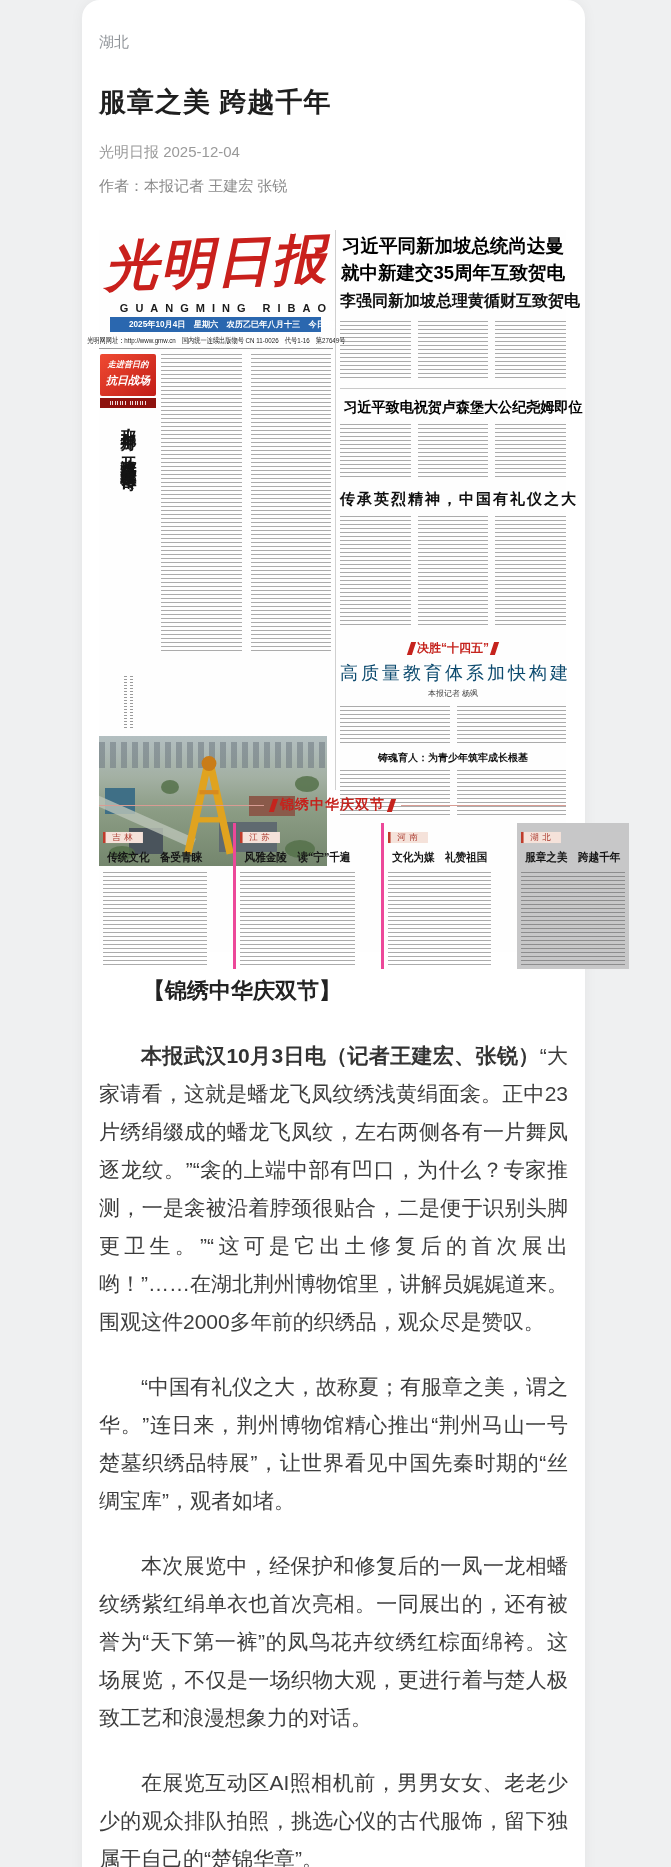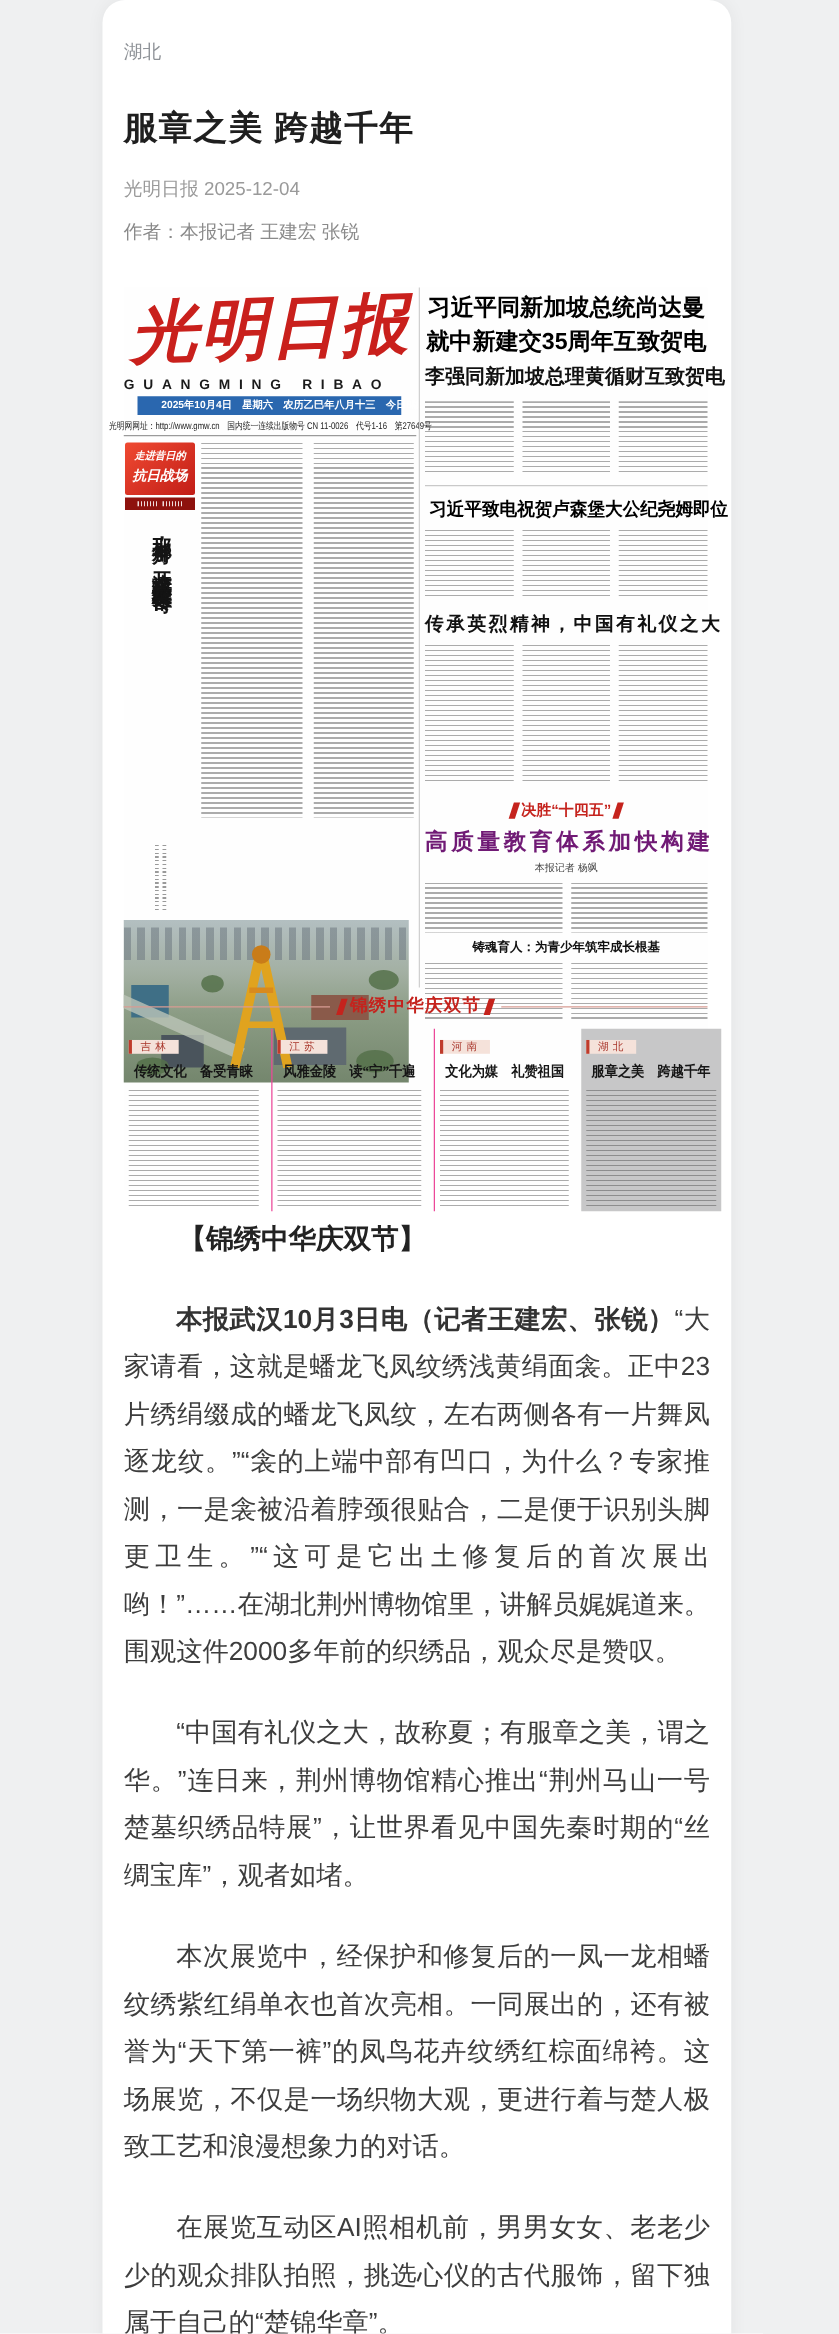--- a/index.html
+++ b/index.html
@@ -16,21 +16,21 @@
   .meta.author { margin-top:14px; color:#8a8a8a; }
 
   
   .paper { position:relative; width:467px; height:722px; margin-top:34px;
            background:#fefefe; }
   .fill { background:repeating-linear-gradient(to bottom, rgba(70,70,70,.45) 0 1px, transparent 1px 4px); }
   .mast-cn { position:absolute; left:2px; top:-4px; width:230px; text-align:center;
              font-family:"Liberation Serif", serif; font-style:italic; font-weight:bold;
              font-size:54px; line-height:74px; color:#c9201c; letter-spacing:2px;
              transform:rotate(-2deg); white-space:nowrap; }
-  .mast-en { position:absolute; left:0; top:72px; width:234px; text-align:left;
+  .mast-en { position:absolute; left:0; top:72px; width:234px; text-align:right;
              font-size:11px; letter-spacing:7px; color:#1a1a1a; font-weight:bold; white-space:nowrap; }
   .datebar { position:absolute; left:11px; top:87px; width:211px; height:15px; background:#2a67af; }
   .datebar span { display:block; line-height:15px; text-align:center; color:#fff;
                   font-size:10px; font-weight:bold; white-space:nowrap; transform:scale(.82); }
   .infoline { position:absolute; left:0; top:104px; width:234px; display:flex; justify-content:center; }
   .infoline span { font-size:10px; color:#222; white-space:nowrap;
                    transform:scale(.62,.78); transform-origin:center; }
   .hr1 { position:absolute; left:0; top:118px; width:234px; border-top:1px solid #9a9a9a; }
   .vdiv { position:absolute; left:236px; top:0; width:1px; height:560px; background:#d0d0d0; }
 
@@ -76,37 +76,37 @@
   .rule { margin-top:9px; border-top:1px solid #c9c9c9; }
   .h2 { margin-top:9px; font-size:14.5px; font-weight:bold; color:#000; text-align:center;
         white-space:nowrap; transform:scaleX(.97); }
   .t3b { margin-top:7px; height:54px; }
   .h3 { margin-top:12px; font-family:"Liberation Serif", serif; font-weight:bold; font-size:15px;
         letter-spacing:2px; color:#111; text-align:center; white-space:nowrap; }
   .t3c { margin-top:7px; height:112px; }
   .badge { margin-top:12px; display:flex; justify-content:center; align-items:center; gap:3px;
            color:#c5231d; font-weight:bold; font-size:12px; }
   .slash { display:inline-block; width:5px; height:13px; background:#c5231d; transform:skewX(-18deg); }
-  .h4 { margin-top:4px; font-family:"Liberation Serif", serif; font-weight:bold; font-size:18px;
-        letter-spacing:3px; color:#701a75; text-align:center; white-space:nowrap; }
+  .h4 { margin-top:4px; font-family:"Liberation Serif", serif; font-weight:normal; font-size:18px;
+        letter-spacing:3px; color:#0c4a6e; text-align:center; white-space:nowrap; }
   .h4by { margin-top:2px; text-align:center; font-size:10px; color:#444; transform:scale(.8); }
   .t2a { margin-top:5px; height:40px; }
   .subhead { margin-top:5px; text-align:center; font-family:Liberation Serif, serif;
              font-weight:bold; font-size:10px; color:#111; white-space:nowrap; }
   .t2b { margin-top:5px; height:46px; }
 
   
   .strip { position:absolute; left:0; top:566px; width:467px; }
   .banner { display:flex; align-items:center; gap:7px; }
   .banner .line { flex:1; height:1px; background:#d89c93; }
   .banner-text { display:flex; align-items:center; gap:4px; color:#c5231d;
                  font-weight:bold; font-size:14px; letter-spacing:1px; }
-  .cols { display:flex; gap:6px; margin-top:9px; }
+  .cols { display:flex; gap:22px; margin-top:9px; }
   .col { flex:1; padding:4px 4px 3px; }
-  .col + .col { border-left:1px solid #ec4899; }
+  .col + .col { border-left:3px solid #ec4899; }
   .col.hl { background:#c7c7c8; border-left:none; }
   .tag { display:inline-block; border-left:3px solid #bf3b2b; background:#f5e2da; color:#a8352a;
          font-family:"Liberation Serif", serif; font-size:10px; line-height:13px; padding:0 8px;
          letter-spacing:4px; transform:scale(.85); transform-origin:left; white-space:nowrap; }
   .coltitle { margin-top:5px; text-align:center; font-family:"Liberation Serif", serif;
               font-weight:bold; font-size:11.5px; color:#161616; white-space:nowrap;
               transform:scaleX(.92); }
   .coltext { margin-top:7px; height:94px; }
 
   

